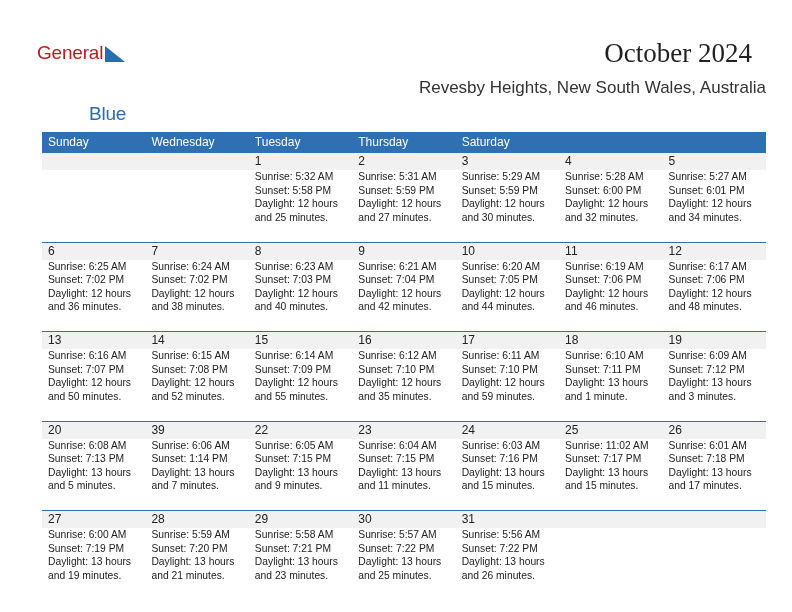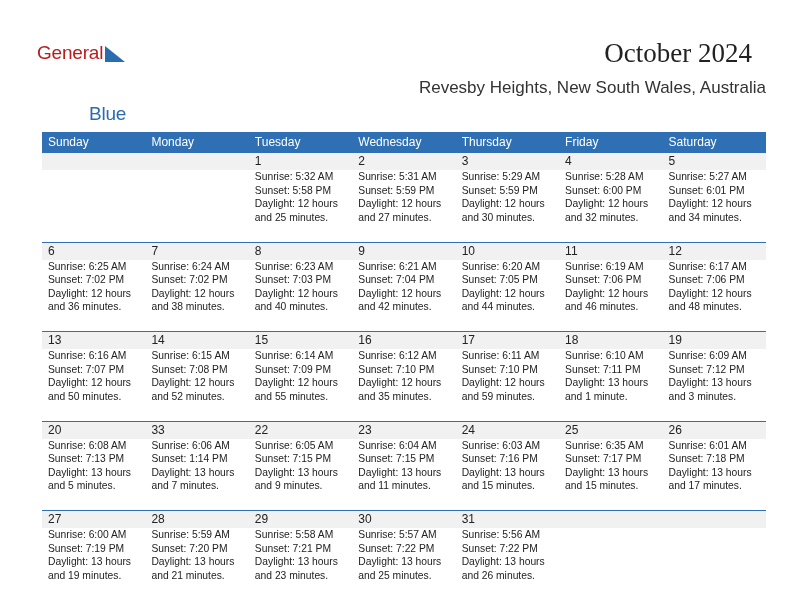--- a/index.html
+++ b/index.html
@@ -32,25 +32,23 @@
   <span class="tri"></span>
   <span class="blue">Blue</span>
 </div>
 
 <div class="title">October 2024</div>
 <div class="subtitle">Revesby Heights, New South Wales, Australia</div>
 
 <div class="cal">
   <div class="head">
     <div>Sunday</div>
-    <div>Monday</div>
+    <div>Wednesday</div>
     <div>Tuesday</div>
-    <div>Wednesday</div>
     <div>Thursday</div>
-    <div>Friday</div>
     <div>Saturday</div>
   </div>
   <div id="weeks">
       <div class="week">
         <div class="daybar"></div>
         <div class="row">
           <div class="cell"></div>
           <div class="cell"></div>
           <div class="cell">
             <div class="num">1</div>
@@ -201,21 +199,21 @@
         <div class="daybar"></div>
         <div class="row">
           <div class="cell">
             <div class="num">20</div>
             <div class="info">Sunrise: 6:08 AM</div>
             <div class="info">Sunset: 7:13 PM</div>
             <div class="info">Daylight: 13 hours</div>
             <div class="info">and 5 minutes.</div>
           </div>
           <div class="cell">
-            <div class="num">33</div>
+            <div class="num">39</div>
             <div class="info">Sunrise: 6:06 AM</div>
             <div class="info">Sunset: 1:14 PM</div>
             <div class="info">Daylight: 13 hours</div>
             <div class="info">and 7 minutes.</div>
           </div>
           <div class="cell">
             <div class="num">22</div>
             <div class="info">Sunrise: 6:05 AM</div>
             <div class="info">Sunset: 7:15 PM</div>
             <div class="info">Daylight: 13 hours</div>
@@ -230,21 +228,21 @@
           </div>
           <div class="cell">
             <div class="num">24</div>
             <div class="info">Sunrise: 6:03 AM</div>
             <div class="info">Sunset: 7:16 PM</div>
             <div class="info">Daylight: 13 hours</div>
             <div class="info">and 15 minutes.</div>
           </div>
           <div class="cell">
             <div class="num">25</div>
-            <div class="info">Sunrise: 6:35 AM</div>
+            <div class="info">Sunrise: 11:02 AM</div>
             <div class="info">Sunset: 7:17 PM</div>
             <div class="info">Daylight: 13 hours</div>
             <div class="info">and 15 minutes.</div>
           </div>
           <div class="cell">
             <div class="num">26</div>
             <div class="info">Sunrise: 6:01 AM</div>
             <div class="info">Sunset: 7:18 PM</div>
             <div class="info">Daylight: 13 hours</div>
             <div class="info">and 17 minutes.</div>

